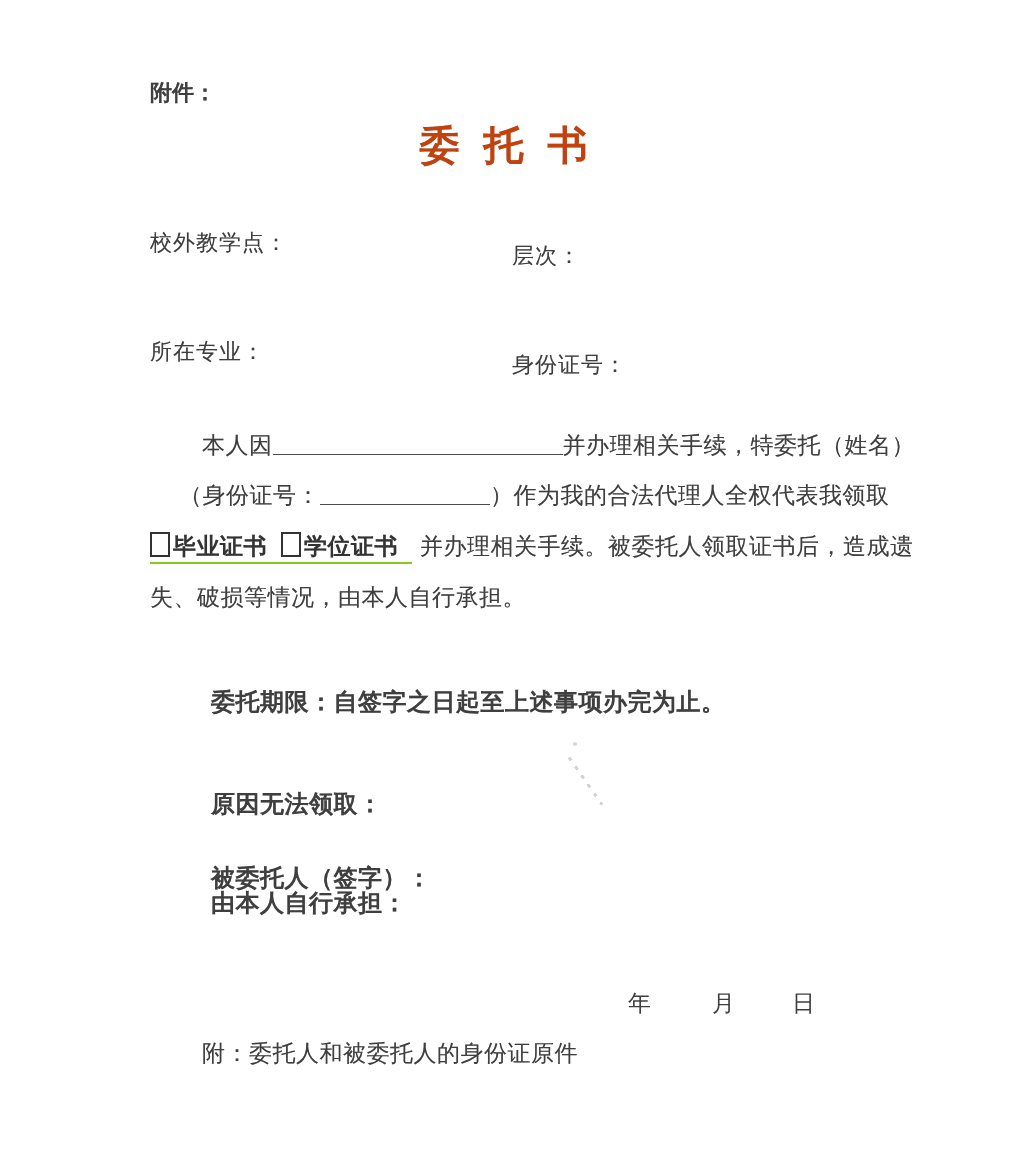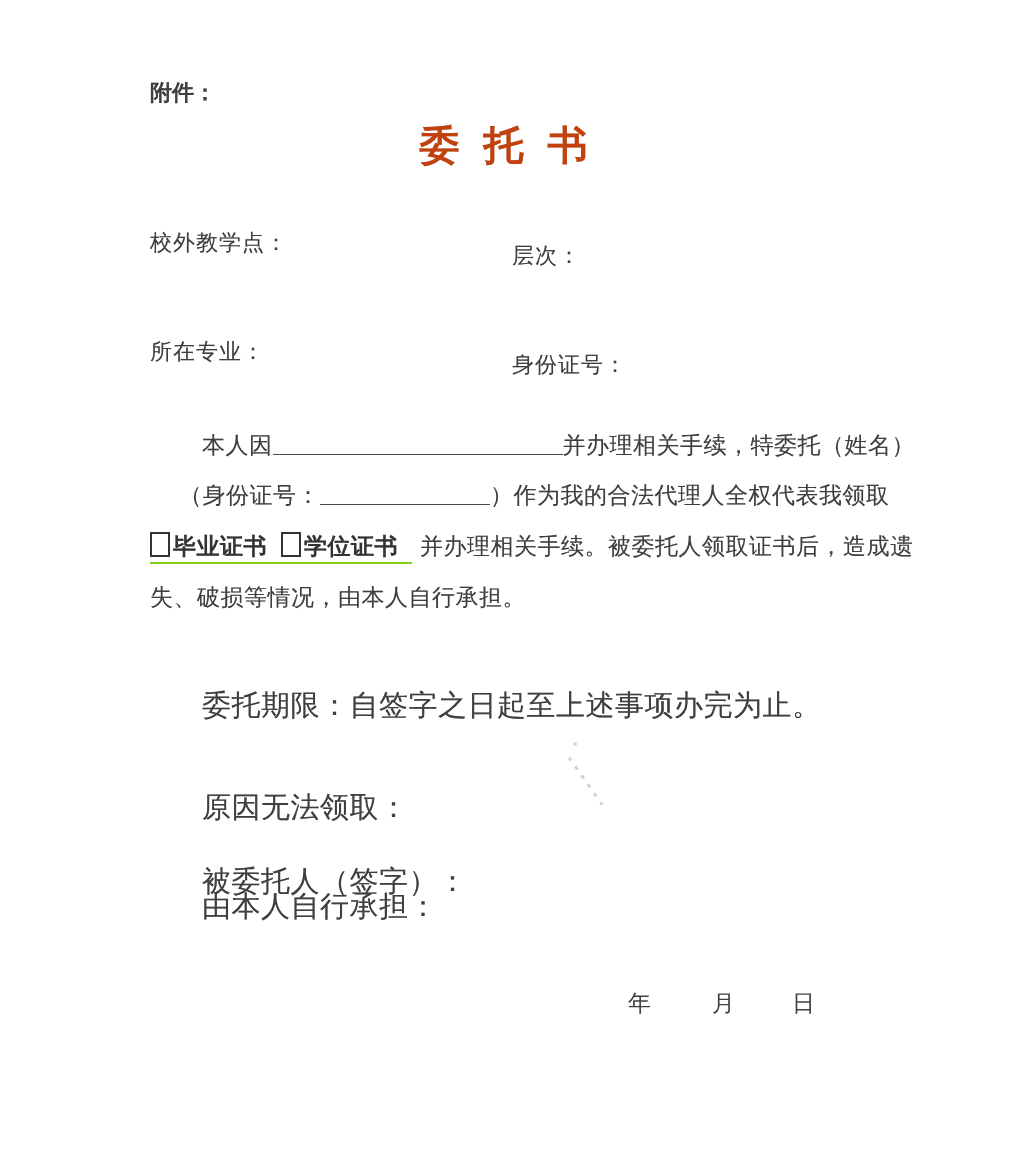--- a/index.html
+++ b/index.html
@@ -55,21 +55,21 @@
   .cert-item{display:inline-block;}
   .cert-item + .cert-item{margin-left:14px;}
   .cbox{
     display:inline-block;
     width:16px;height:21px;
     border:2.5px solid #333333;
     vertical-align:-3px;
     margin-right:3px;
     background:transparent;
   }
-  .term{left:202px;font-size:29px;letter-spacing:0.5px;}
+  .term{left:211px;font-size:24px;letter-spacing:0.5px;font-weight:bold;}
   .t1{top:686px;} .t2{top:737px;} .t3{top:788px;} .t4{top:838px;margin-top:24px;} .t5{top:887px;}
   .dateline{position:absolute;left:0;top:988px;width:100%;height:30px;font-size:23px;}
   .dateline span{position:absolute;top:0;}
   .d-year{left:628px;} .d-month{left:712px;} .d-day{left:792px;}
   .footnote{left:202px;top:1038px;font-size:23px;letter-spacing:0.5px;}
   .scratch{
     position:absolute;left:584px;top:752px;
     width:3px;height:58px;
     background:repeating-linear-gradient(to bottom, rgba(135,135,148,0.38) 0 4px, transparent 4px 11px);
     transform:rotate(-35deg);
@@ -117,17 +117,18 @@
   <div class="txt term t3">原因无法领取：</div>
   <div class="txt term t4">被委托人（签字）：</div>
   <div class="txt term t5">由本人自行承担：</div>
 
   <div class="dateline">
     <span class="d-year">年</span>
     <span class="d-month">月</span>
     <span class="d-day">日</span>
   </div>
 
+  <div class="txt footnote">附：委托人和被委托人的身份证原件</div>
 
   <div class="scratch"></div>
   <div class="scratch-dot"></div>
 
 </div>
 
 </body></html>

